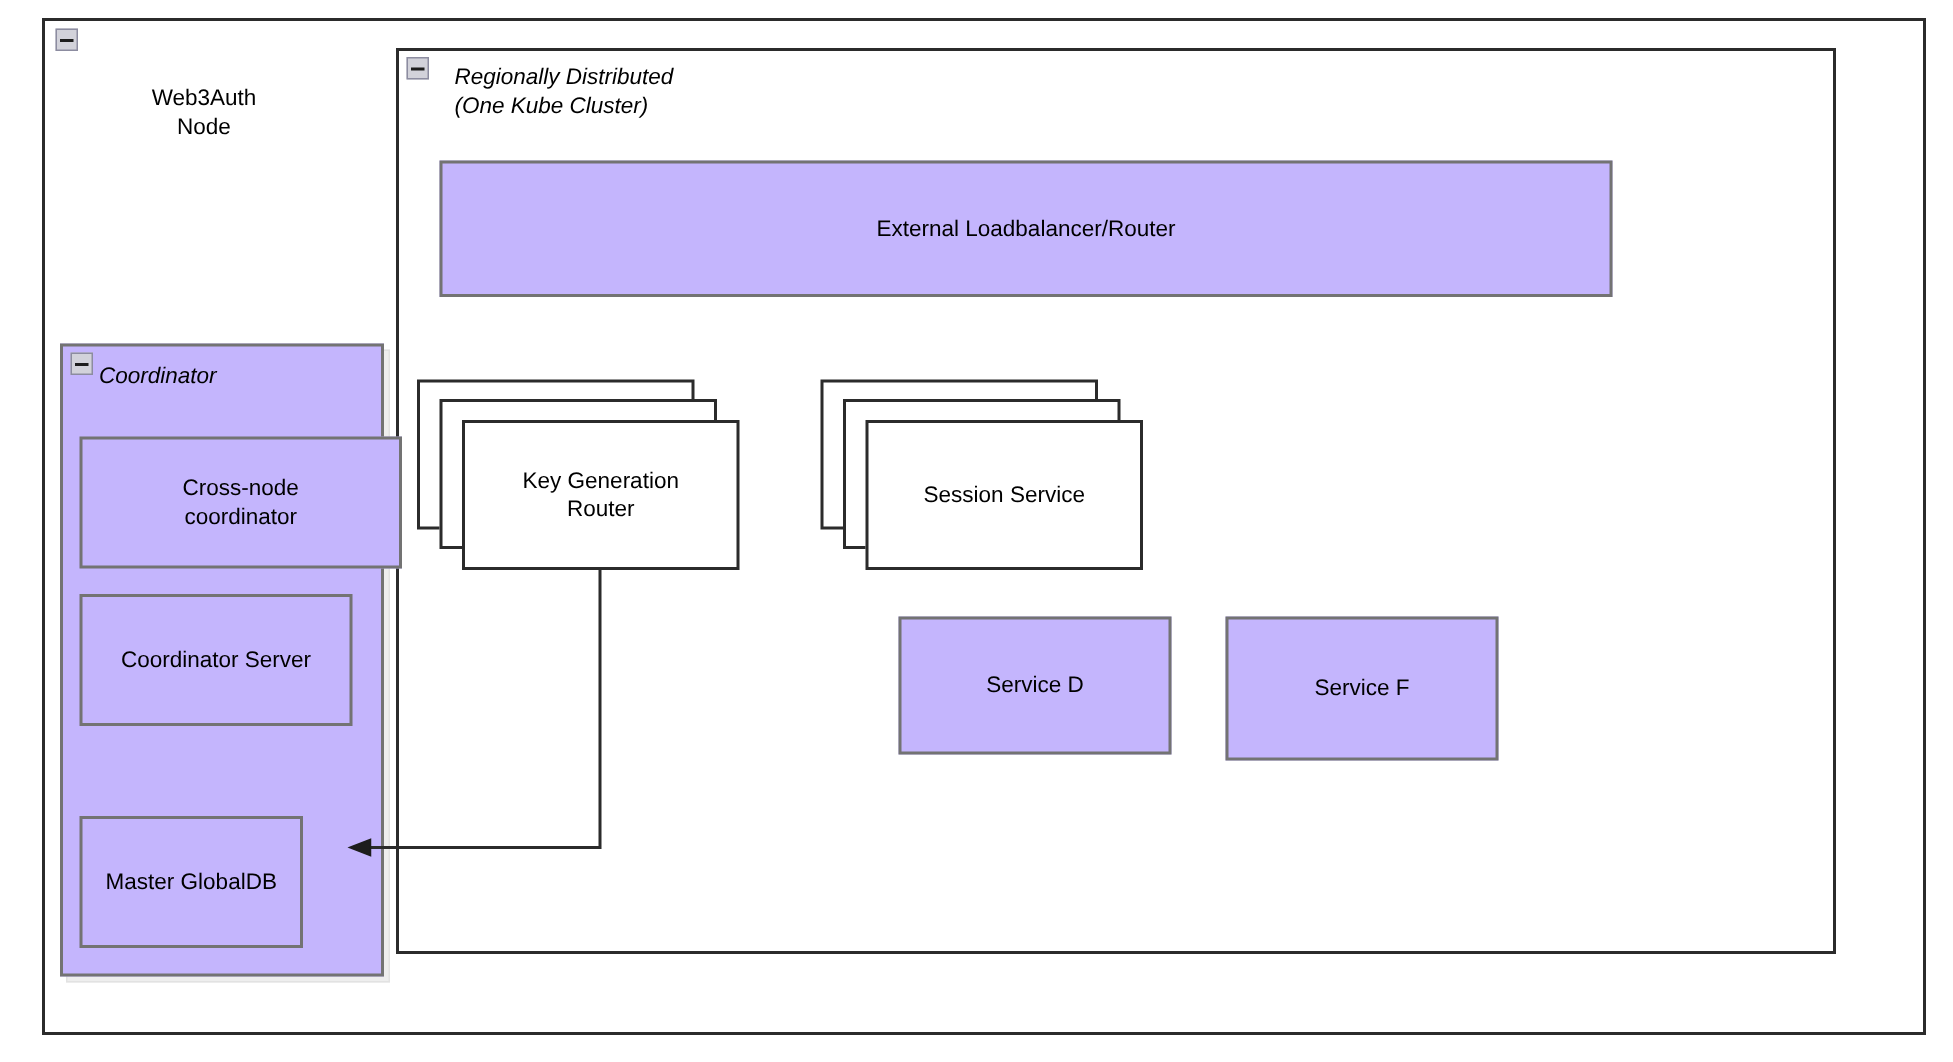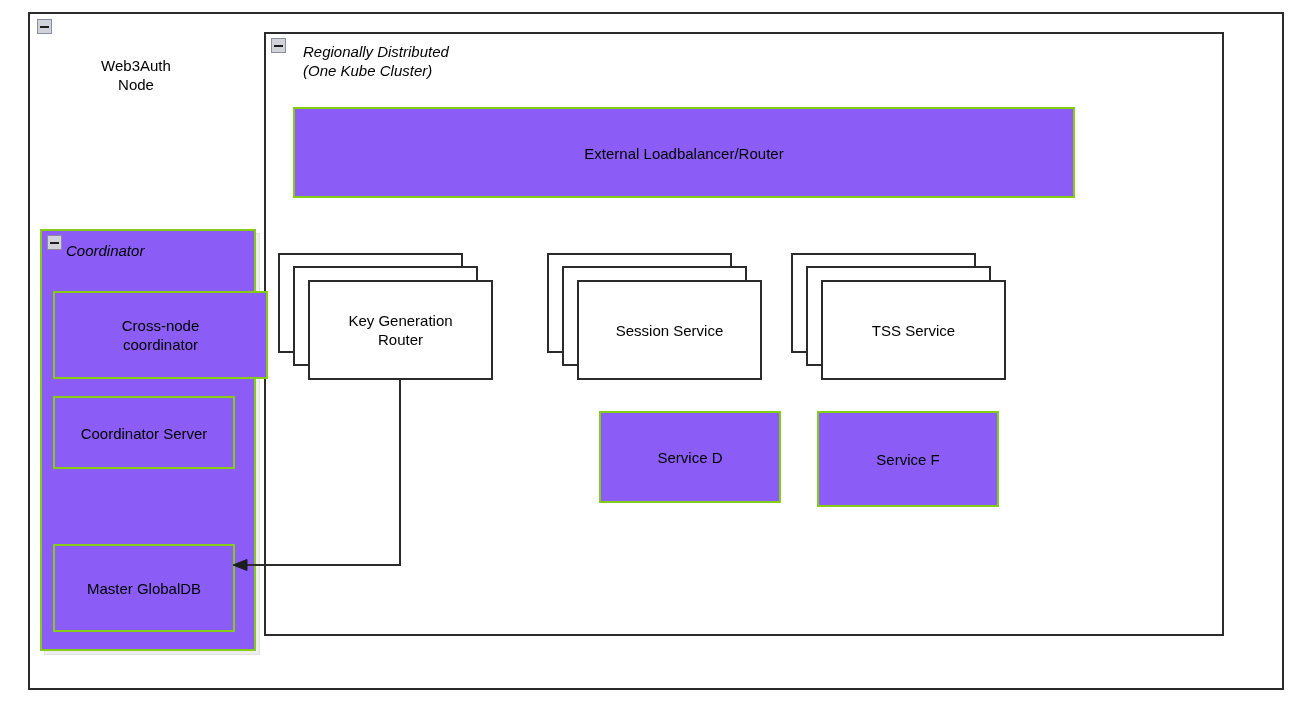--- a/index.html
+++ b/index.html
@@ -17,22 +17,22 @@
     width: 1302px;
     height: 708px;
     background: #ffffff;
     overflow: hidden;
   }
 
   
   .box {
     position: absolute;
     box-sizing: border-box;
-    background: #8b5cf6;
-    border: 2px solid #84cc16;
+    background: #c4b5fd;
+    border: 2px solid #737373;
   }
 
   .outer-container {
     border: 2px solid #2b2b2b;
     background: #ffffff;
   }
 
   
   .shadow-frame {
     position: absolute;
@@ -144,27 +144,20 @@
   </div>
 
   <div class="stack" style="left:547px; top:253px; width:215px; height:130px;">
     <div class="card" style="left:0px;  top:0px;  width:185px; height:100px;"></div>
     <div class="card" style="left:15px; top:13px; width:185px; height:100px;"></div>
     <div class="card" style="left:30px; top:27px; width:185px; height:100px;">
       <div class="box-label">Session Service</div>
     </div>
   </div>
 
-  <div class="stack" style="left:791px; top:253px; width:215px; height:130px;">
-    <div class="card" style="left:0px;  top:0px;  width:185px; height:100px;"></div>
-    <div class="card" style="left:15px; top:13px; width:185px; height:100px;"></div>
-    <div class="card" style="left:30px; top:27px; width:185px; height:100px;">
-      <div class="box-label">TSS Service</div>
-    </div>
-  </div>
 
   <div class="box" style="left:563px; top:411px; width:182px; height:92px;margin-left:36px;">
     <div class="box-label">Service D</div>
   </div>
 
   <div class="box" style="left:817px; top:411px; width:182px; height:96px;">
     <div class="box-label">Service F</div>
   </div>
 
   <div class="shadow-frame" style="left:44px; top:233px; width:216px; height:422px;"></div>
@@ -173,25 +166,25 @@
 
   <div class="collapse-icon" style="left:47px; top:235px;"></div>
 
   <div class="container-title left-al" style="left:66px; top:241px; width:180px;">Coordinator</div>
 
   <div class="box" style="left:53px; top:291px; width:215px; height:88px;">
     <div class="box-label">Cross-node
 coordinator</div>
   </div>
 
-  <div class="box" style="left:53px; top:396px; width:182px; height:73px;">
+  <div class="box" style="left:53px; top:396px; width:182px; height:88px;">
     <div class="box-label">Coordinator Server</div>
   </div>
 
-  <div class="box" style="left:53px; top:544px; width:182px; height:88px;">
+  <div class="box" style="left:53px; top:544px; width:149px; height:88px;">
     <div class="box-label">Master GlobalDB</div>
   </div>
 
   <svg class="connector" viewBox="0 0 1302 708">
     <g>
       <path d="M 400 380 L 400 565 L 240 565" fill="none" stroke="#2b2b2b" stroke-width="2"></path>
       <path d="M 233 565 L 247 559.5 L 247 570.5 Z" fill="#1d1d1d" stroke="#1d1d1d" stroke-width="1"></path>
     </g>
   </svg>
 

